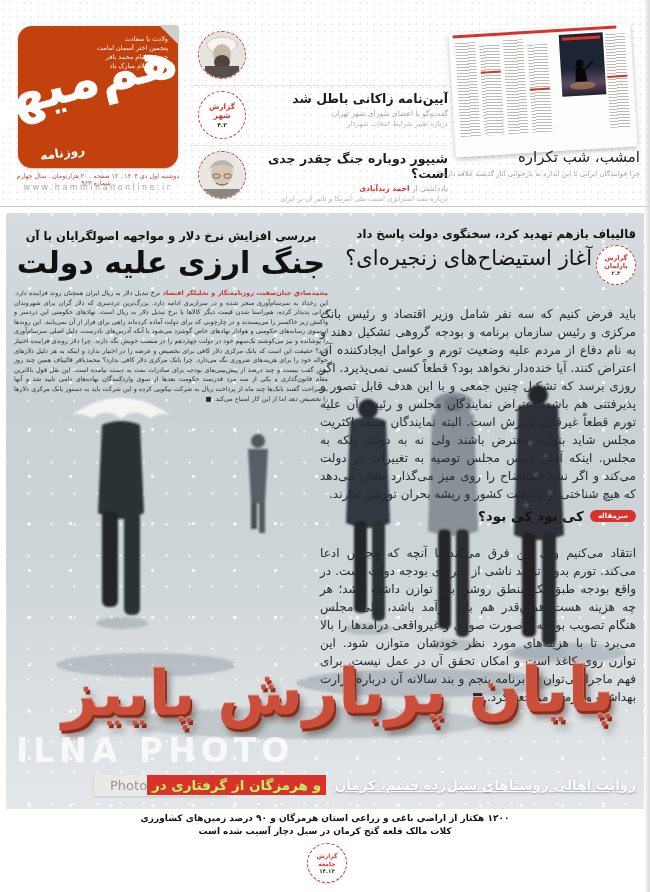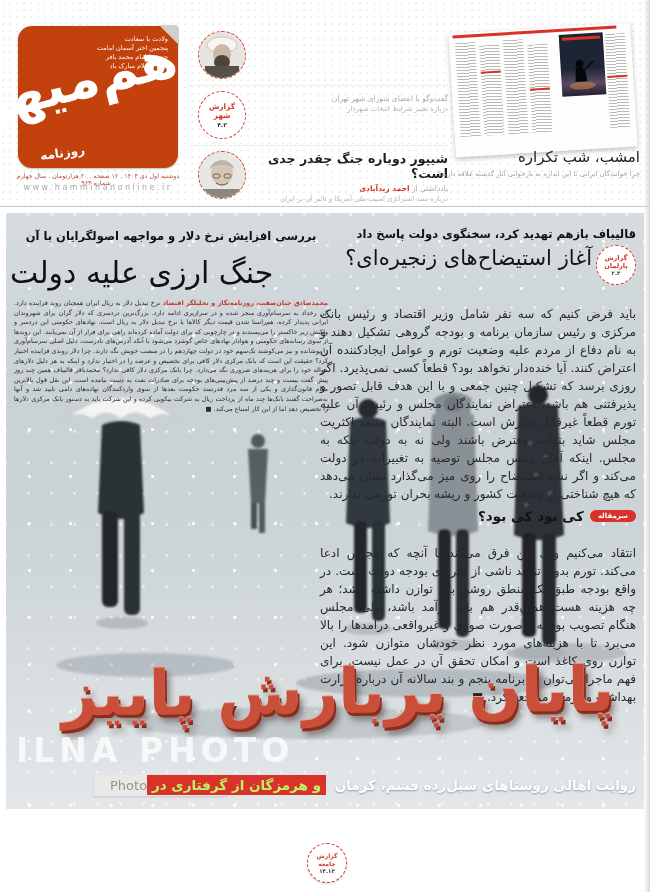--- a/index.html
+++ b/index.html
@@ -69,35 +69,35 @@
   .lr-badge .b-num{color:#333;font-size:5.5px;font-weight:bold;}
   .lr-headline{margin-right:44px;font-size:21px;font-weight:normal;color:#141414;line-height:26px;}
   .smallbody{font-size:12px;line-height:18px;color:#26292b;text-align:justify;margin-top:20px;}
   .ed-row{display:flex;flex-direction:row;align-items:center;gap:6px;margin-top:5px;}
   .ed-pill{background:#d9322a;color:#fff;font-size:7px;font-weight:bold;border-radius:9px;
     padding:2px 8px;flex:0 0 auto;}
   .ed-title{font-size:13.5px;font-weight:bold;color:#141414;}
   
   .lead-left{position:absolute;left:4px;top:16px;width:322px;direction:rtl;}
   .ll-kicker{text-align:center;font-size:11.5px;font-weight:bold;color:#111;}
-  .ll-headline{text-align:left;font-size:30px;font-weight:normal;color:#101010;line-height:36px;margin-top:12px;}
+  .ll-headline{text-align:center;font-size:30px;font-weight:bold;color:#101010;line-height:36px;margin-top:2px;}
   .ll-body{font-size:6.4px;line-height:9.6px;color:#26292b;text-align:justify;margin-top:8px;padding:0 4px;}
   .byline-red{color:#c4372d;font-weight:bold;}
   
   .big-title{position:absolute;left:30px;right:4px;top:442px;text-align:center;direction:rtl;
     font-size:62px;font-weight:bold;color:#c94f3b;letter-spacing:1px;
     text-shadow:0 -1px 0 #e8a89a, 2px 3px 0 #8a2d1d, 5px 7px 6px rgba(50,25,18,.45);
     transform:rotate(-.5deg);}
   .watermark{position:absolute;left:10px;top:518px;color:rgba(255,255,255,.75);font-weight:bold;
     font-size:33px;letter-spacing:5px;white-space:nowrap;text-align:right;}
   .credit-box{position:absolute;left:88px;top:562px;background:rgba(233,233,230,.95);
     color:#96968f;font-size:13px;padding:3px 16px;box-shadow:0 1px 2px rgba(0,0,0,.15);}
   .photo-sub{position:absolute;right:8px;top:564px;direction:rtl;text-align:right;font-weight:bold;
     font-size:13.5px;white-space:nowrap;}
-  .photo-sub .w{color:#fff;text-shadow:0 1px 2px rgba(0,0,0,.35);}
+  .photo-sub .w{color:#fff;text-shadow:0 1px 2px rgba(0,0,0,.35);text-decoration:underline;}
   .photo-sub .r{background:#d9322a;color:#bef264;padding:2px 5px;margin-right:4px;}
   
   .caption{position:absolute;left:0;top:812px;width:650px;text-align:center;direction:rtl;
     font-size:9px;font-weight:bold;color:#131313;line-height:13px;}
   .bottom-badge{position:absolute;left:307px;top:843px;width:38px;height:38px;border-radius:50%;
     border:1.5px dashed #d9322a;background:#fff;display:flex;flex-direction:column;align-items:center;
     justify-content:center;box-shadow:0 1px 2px rgba(0,0,0,.15);}
   .bottom-badge .b-label{color:#d9322a;font-size:6px;font-weight:bold;line-height:7.5px;text-align:center;white-space:pre-line;}
   .bottom-badge .b-num{color:#333;font-size:5.5px;font-weight:bold;margin-top:1px;}
   .edge-shade{position:absolute;right:0;top:0;width:6px;height:892px;
@@ -136,20 +136,21 @@
       </div>
     </div>
 
     <div class="teaser">
       <div class="badge-circle">
         <div class="b-label">گزارش
 شهر</div>
         <div class="b-num">۴.۳</div>
       </div>
       <div class="t-text">
+        <div class="t-headline">آیین‌نامه زاکانی باطل شد</div>
         <div class="t-line2">
           <span>گفت‌وگو با اعضای شورای شهر تهران</span>
         </div>
         <div class="t-line3">درباره تغییر شرایط انتخاب شهردار</div>
       </div>
     </div>
 
     <div class="teaser">
       <div class="avatar">
         <svg width="46" height="46" viewBox="0 0 46 46">
@@ -291,20 +292,24 @@
 
     <div class="watermark">ILNA PHOTO</div>
     <div class="credit-box">Photo:Received</div>
 
     <div class="photo-sub">
       <span class="w">روایت اهالی روستاهای سیل‌زده قشم، کرمان</span>
       <span class="r">و هرمزگان از گرفتاری در</span>
     </div>
   </div>
 
+  <div class="caption">
+    <div>۱۲۰۰ هکتار از اراضی باغی و زراعی استان هرمزگان و ۹۰ درصد زمین‌های کشاورزی</div>
+    <div>کلات مالک قلعه گنج کرمان در سیل دچار آسیب شده است</div>
+  </div>
   <div class="bottom-badge">
     <div class="b-label">گزارش
 جامعه</div>
     <div class="b-num">۱۴.۱۳</div>
   </div>
 
   <div class="edge-shade"></div>
 </div>
 
 </body></html>

